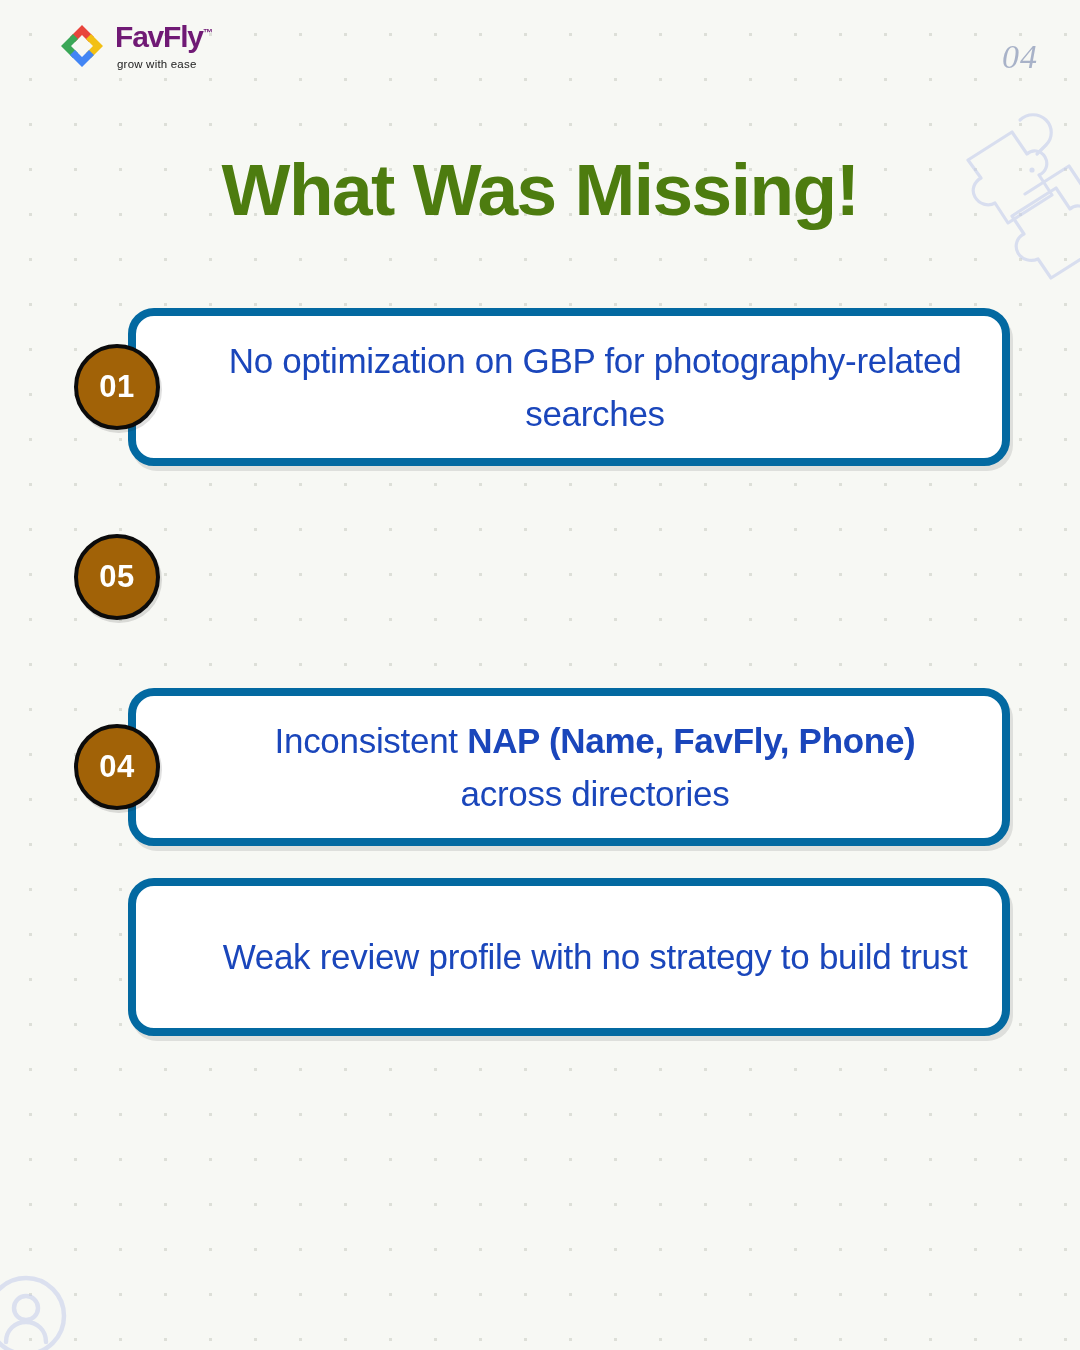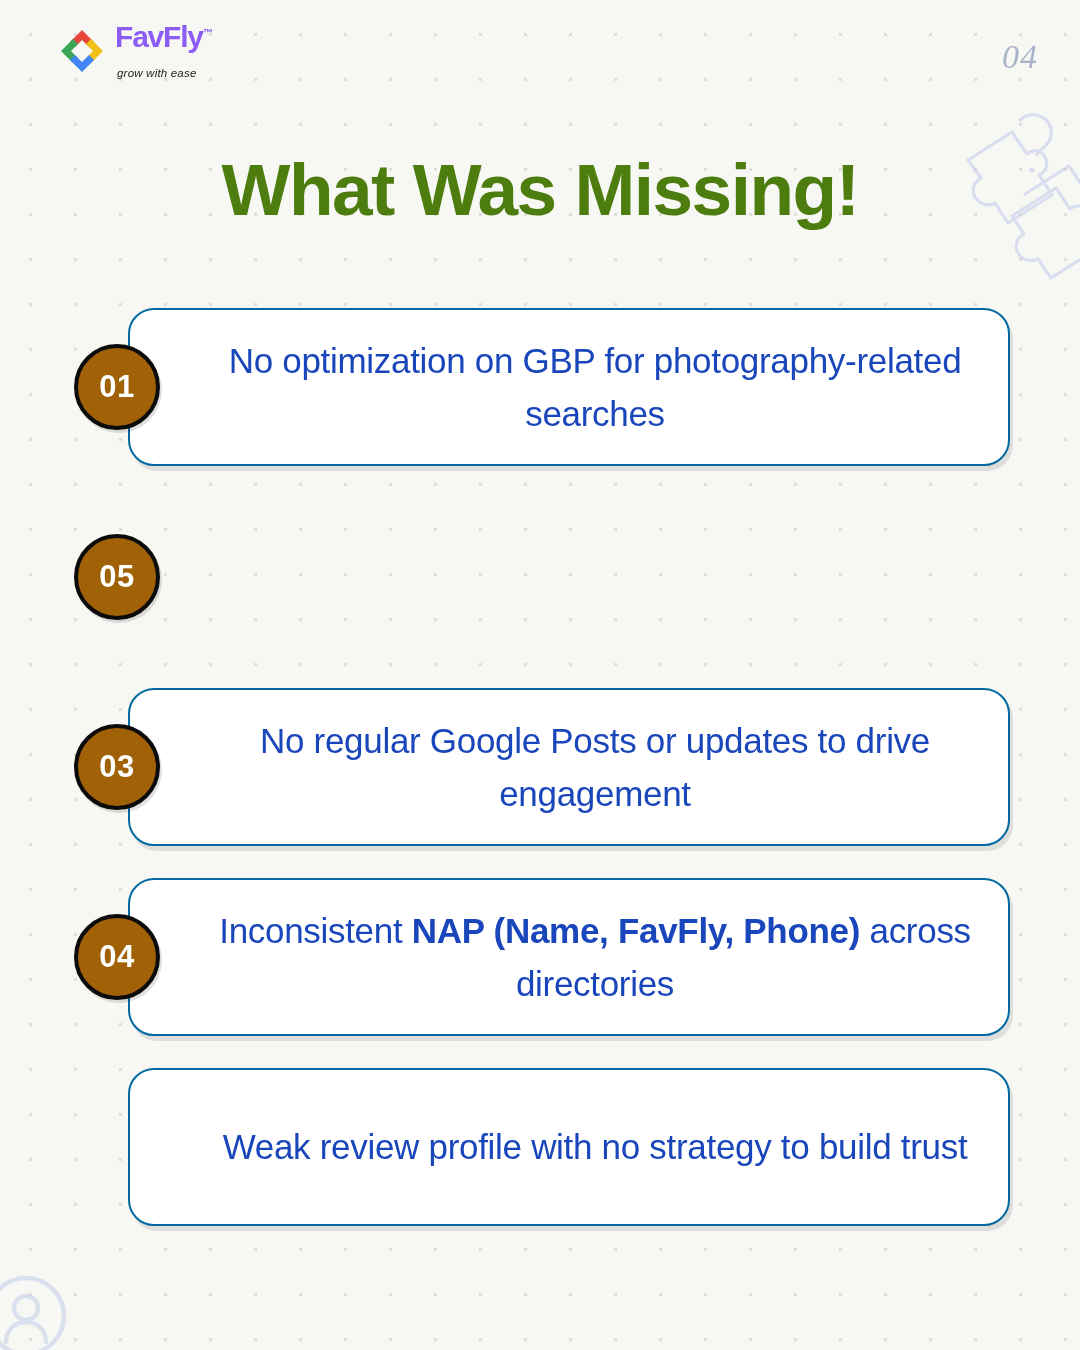--- a/index.html
+++ b/index.html
@@ -38,36 +38,35 @@
   #logo-text-wrap {
     display:flex;
     flex-direction:column;
     align-items:flex-start;
     line-height:1;
   }
   #logo-word {
     font-size:30px;
     font-weight:bold;
     letter-spacing:-1.2px;
-    color:#8b5cf6;
+    color:#701a75;
     position:relative;
   }
   #logo-tm {
     font-size:10px;
     vertical-align:super;
     font-weight:bold;
     letter-spacing:0;
   }
   #logo-tagline {
     font-size:11.5px;
     color:#1b1b1b;
     letter-spacing:0.2px;
-    margin-top:16px;
+    margin-top:7px;
     margin-left:2px;
-    font-style:italic;
   }
 
   #page-number {
     position:absolute;
     right:42px; top:38px;
     font-family:"Liberation Serif", serif;
     font-style:italic;
     font-size:34px;
     letter-spacing:1px;
     color:#a8b2c8;
@@ -114,21 +113,21 @@
     height:158px;
     margin-bottom:32px;
   }
 
   .card {
     position:absolute;
     left:128px;
     right:70px;
     top:0; bottom:0;
     background:#ffffff;
-    border:2px solid #0369a1;
+    border:8px solid #0369a1;
     border-radius:26px;
     box-shadow:3px 5px 0 rgba(12,12,12,0.10);
     display:flex;
     align-items:center;
     justify-content:center;
     padding:8px 34px 8px 86px;
   }
 
   .card-text {
     font-size:35px;
@@ -210,26 +209,20 @@
     <div class="card">
       <div class="card-text">No optimization on GBP for photography-related searches</div>
     </div>
     <div class="badge">01</div>
   </div>
 
   <div class="row">
     <div class="badge">05</div>
   </div>
 
-  <div class="row">
-    <div class="card">
-      <div class="card-text">No regular Google Posts or updates to drive engagement</div>
-    </div>
-    <div class="badge">03</div>
-  </div>
 
   <div class="row">
     <div class="card">
       <div class="card-text">Inconsistent <b>NAP (Name, FavFly, Phone)</b> across directories</div>
     </div>
     <div class="badge">04</div>
   </div>
 
   <div class="row">
     <div class="card">

